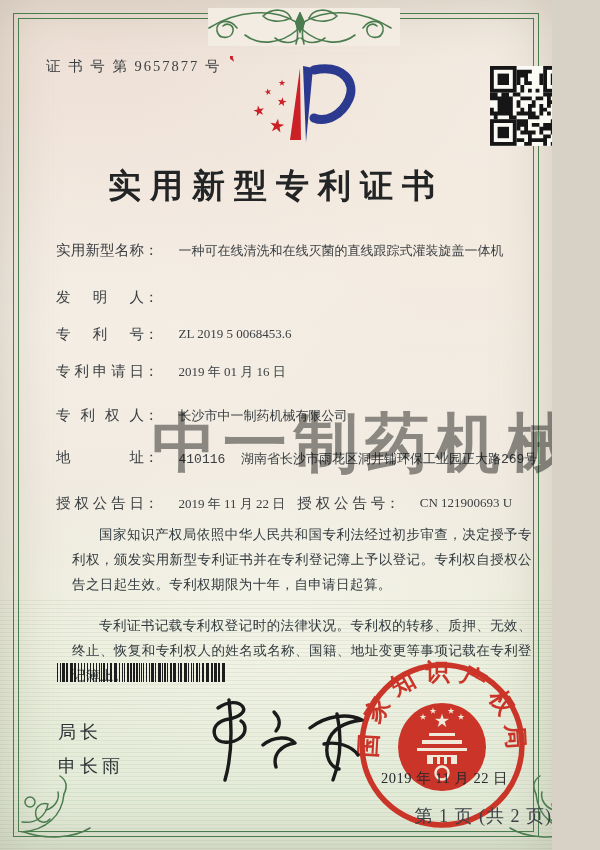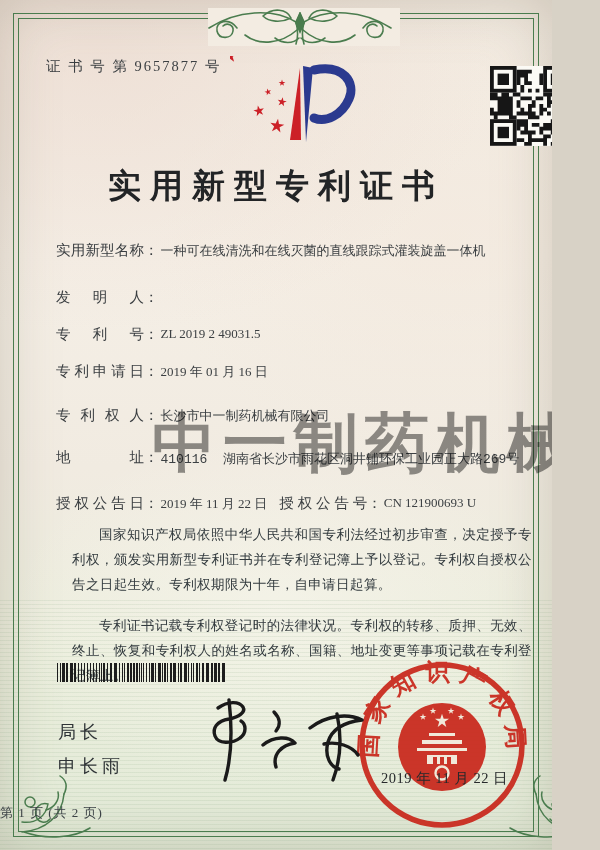--- a/index.html
+++ b/index.html
@@ -17,31 +17,31 @@
     background:repeating-linear-gradient(180deg, rgba(96,140,96,.10) 0 1px, rgba(0,0,0,0) 1px 4px);}
   .frame-outer{position:absolute;inset:13px;border:1.7px solid var(--frame-green,#4a7c4e);}
   .frame-inner{position:absolute;inset:18px;border:1px solid var(--frame-green,#4a7c4e);}
   .abs{position:absolute;}
   .cert-no{left:46px;top:57px;font-size:14.5px;letter-spacing:2px;color:#3b3f42;}
   .title{left:0;right:0;top:164px;text-align:center;font-size:33px;font-weight:bold;
     letter-spacing:9px;color:#222426;}
   .row{position:absolute;left:56px;display:flex;align-items:flex-start;font-size:14.5px;color:#3a3e41;}
   .flabel{display:inline-flex;justify-content:space-between;width:88px;flex:none;font-size:14.5px;}
   .colon{flex:none;}
-  .fvalue{margin-left:2px;font-size:13px;padding-top:1px;white-space:pre-wrap;color:#3c4043;}
+  .fvalue{margin-left:20px;font-size:13px;padding-top:1px;white-space:pre-wrap;color:#3c4043;}
   .addr .fvalue{width:412px;line-height:21px;font-family:Liberation Mono, monospace;}
   .grp2{display:flex;margin-left:12px;}
   .paras{left:56px;top:506px;width:492px;font-size:13.5px;line-height:25px;
     text-align:justify;color:#323a3e;letter-spacing:.4px;}
   .paras p{margin:16px;text-indent:2em;}
   .watermark{left:152px;top:400px;font-family:"Liberation Sans","DejaVu Sans",sans-serif;
     font-weight:700;font-size:64px;letter-spacing:7px;color:var(--watermark-gray,#4f4f4f);
     opacity:.62;mix-blend-mode:multiply;white-space:nowrap;}
   .officer{left:58px;font-size:18px;letter-spacing:4px;color:#2e3336;}
-  .footer{left:0;right:0;top:804px;text-align:left;font-size:13px;color:#3c4246;letter-spacing:1px;}
+  .footer{left:0;right:0;top:804px;text-align:right;font-size:18px;color:#3c4246;letter-spacing:1px;}
   .seal-date{left:381px;top:769px;font-size:14.5px;letter-spacing:.5px;color:#26292b;z-index:6;}
   .sig{z-index:5;}
   svg{display:block;}
 </style>
 </head>
 <body>
 
 <div class="paper">
 
   <div class="guilloche"></div>
@@ -139,21 +139,21 @@
       </span>
       <span class="colon">：</span>
   </div>
   <div class="row" style="top:325px">
     <span class="flabel spread">
         <span>专</span>
         <span>利</span>
         <span>号</span>
       </span>
       <span class="colon">：</span>
-    <span class="fvalue">ZL 2019 2 49031.5</span>
+    <span class="fvalue">ZL 2019 5 0068453.6</span>
   </div>
   <div class="row" style="top:362px">
     <span class="flabel spread">
         <span>专</span>
         <span>利</span>
         <span>申</span>
         <span>请</span>
         <span>日</span>
       </span>
       <span class="colon">：</span>

